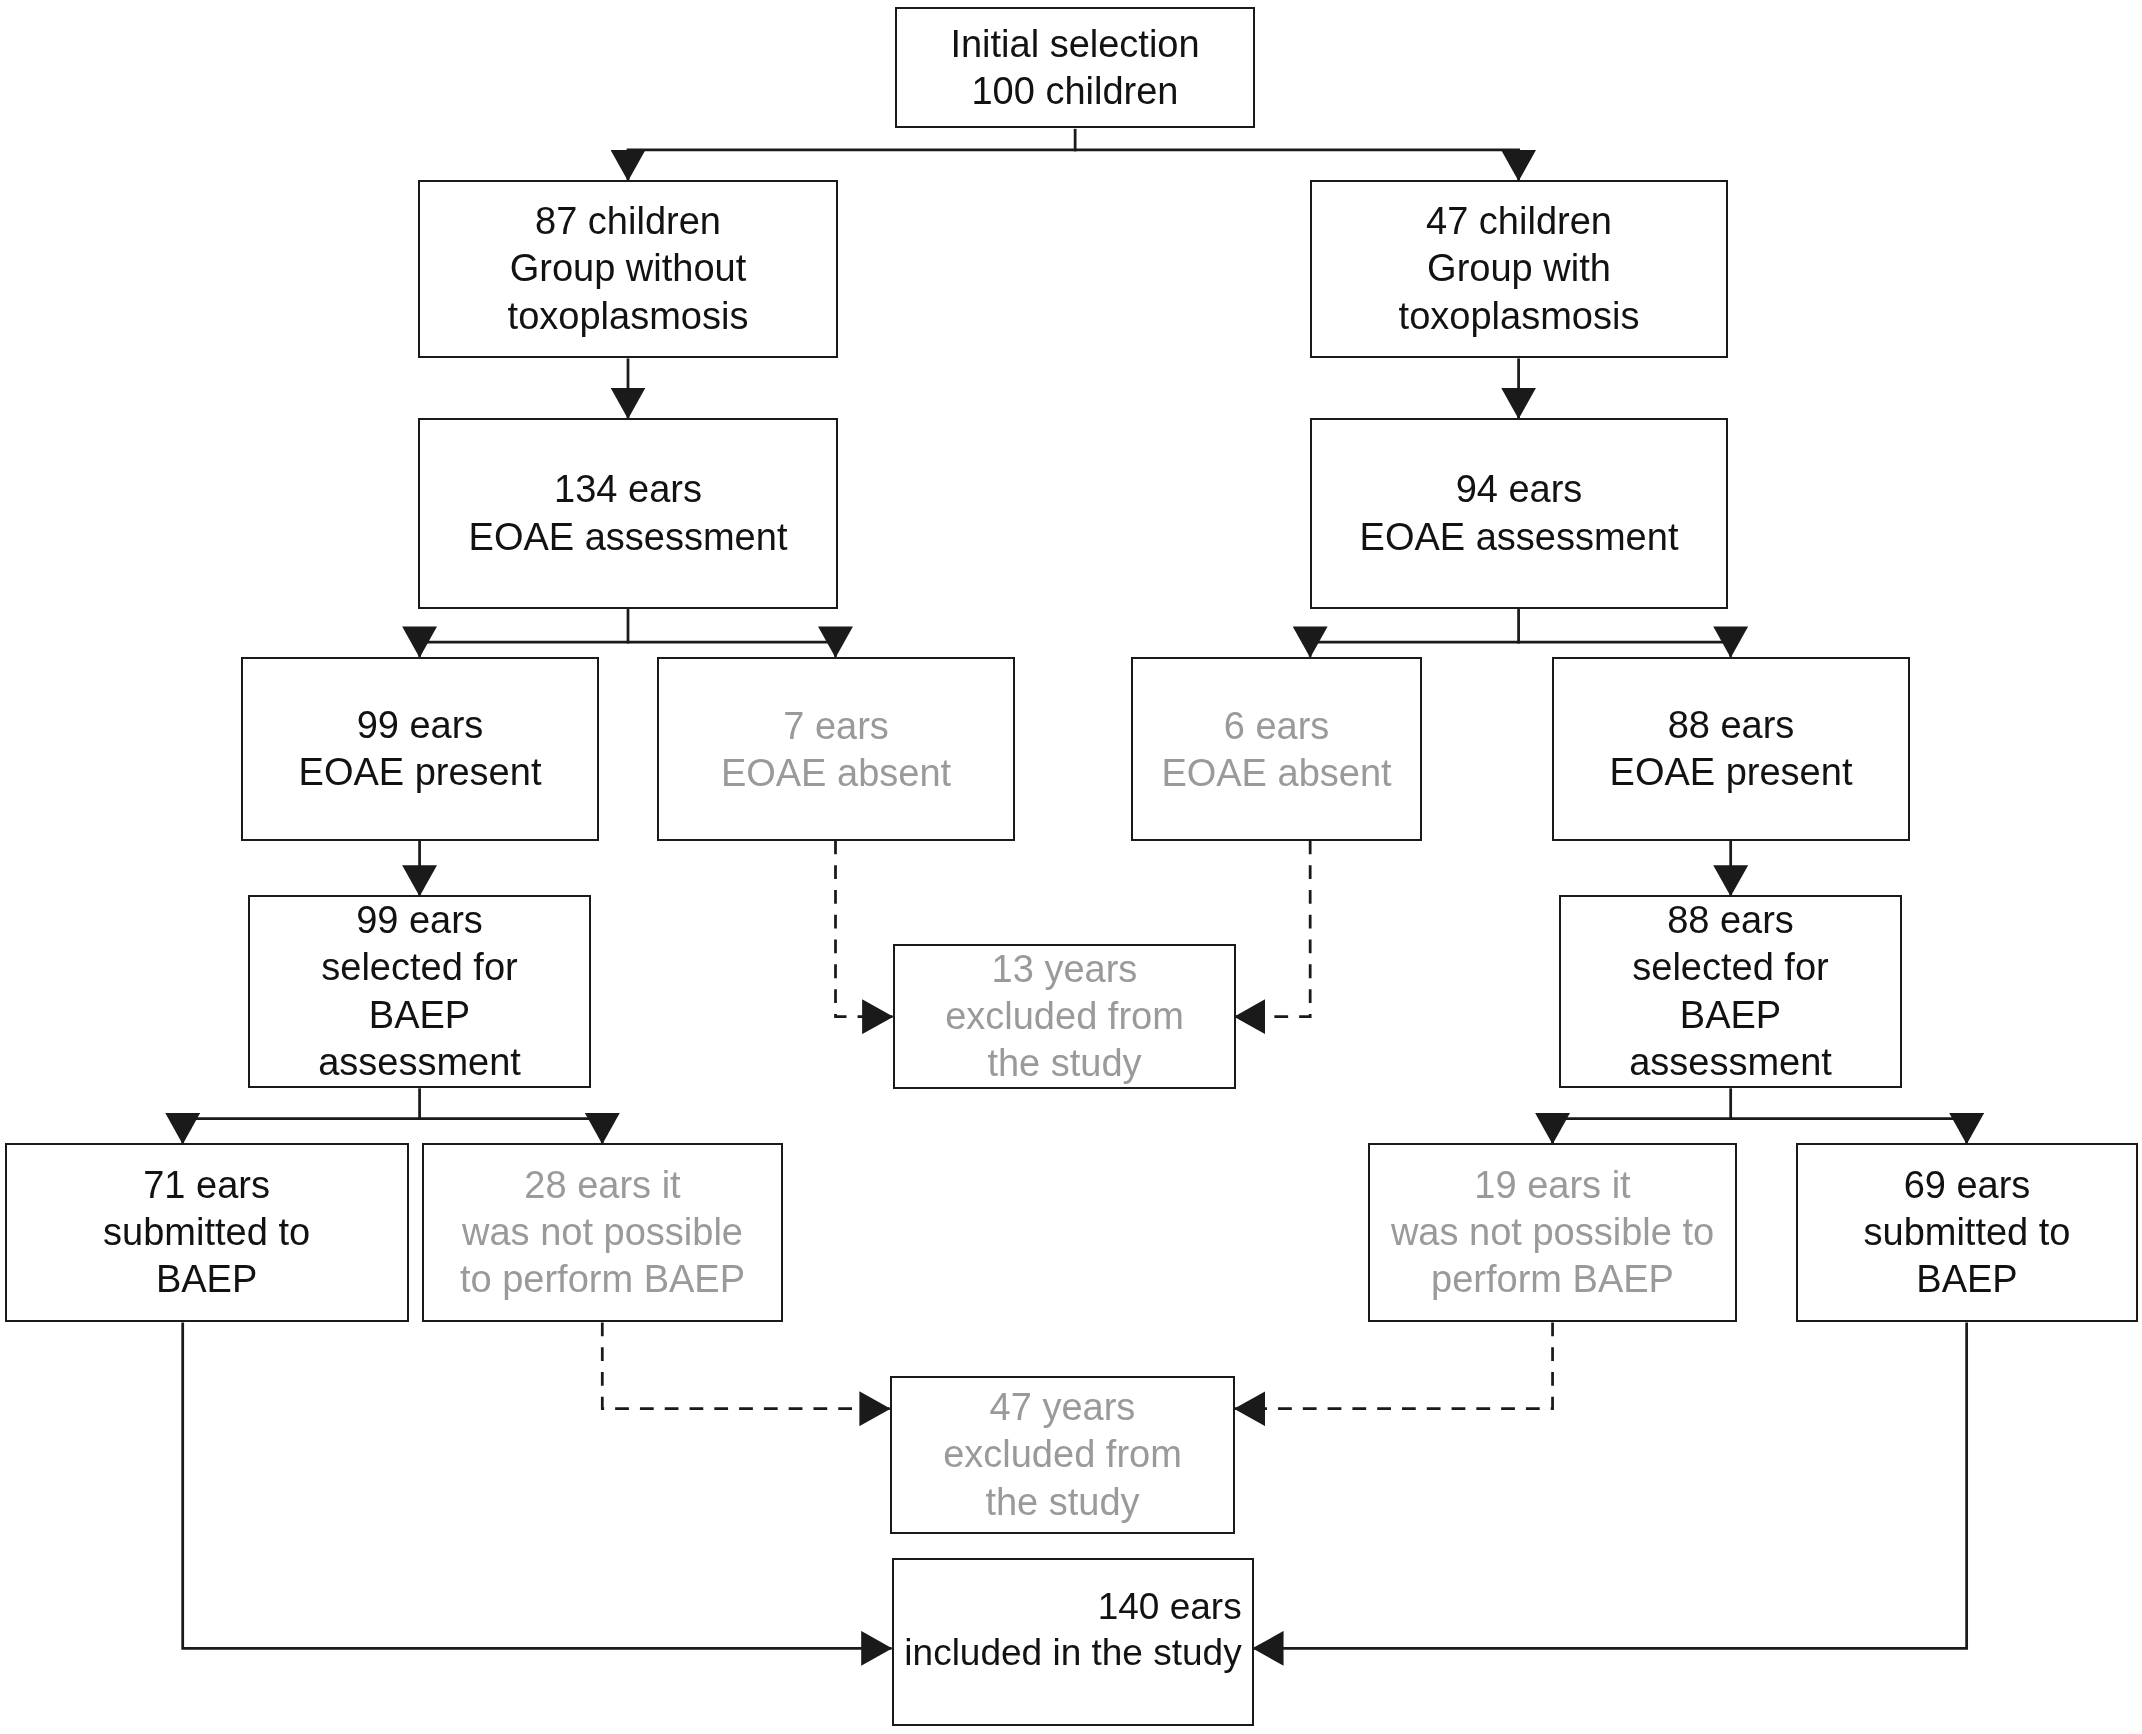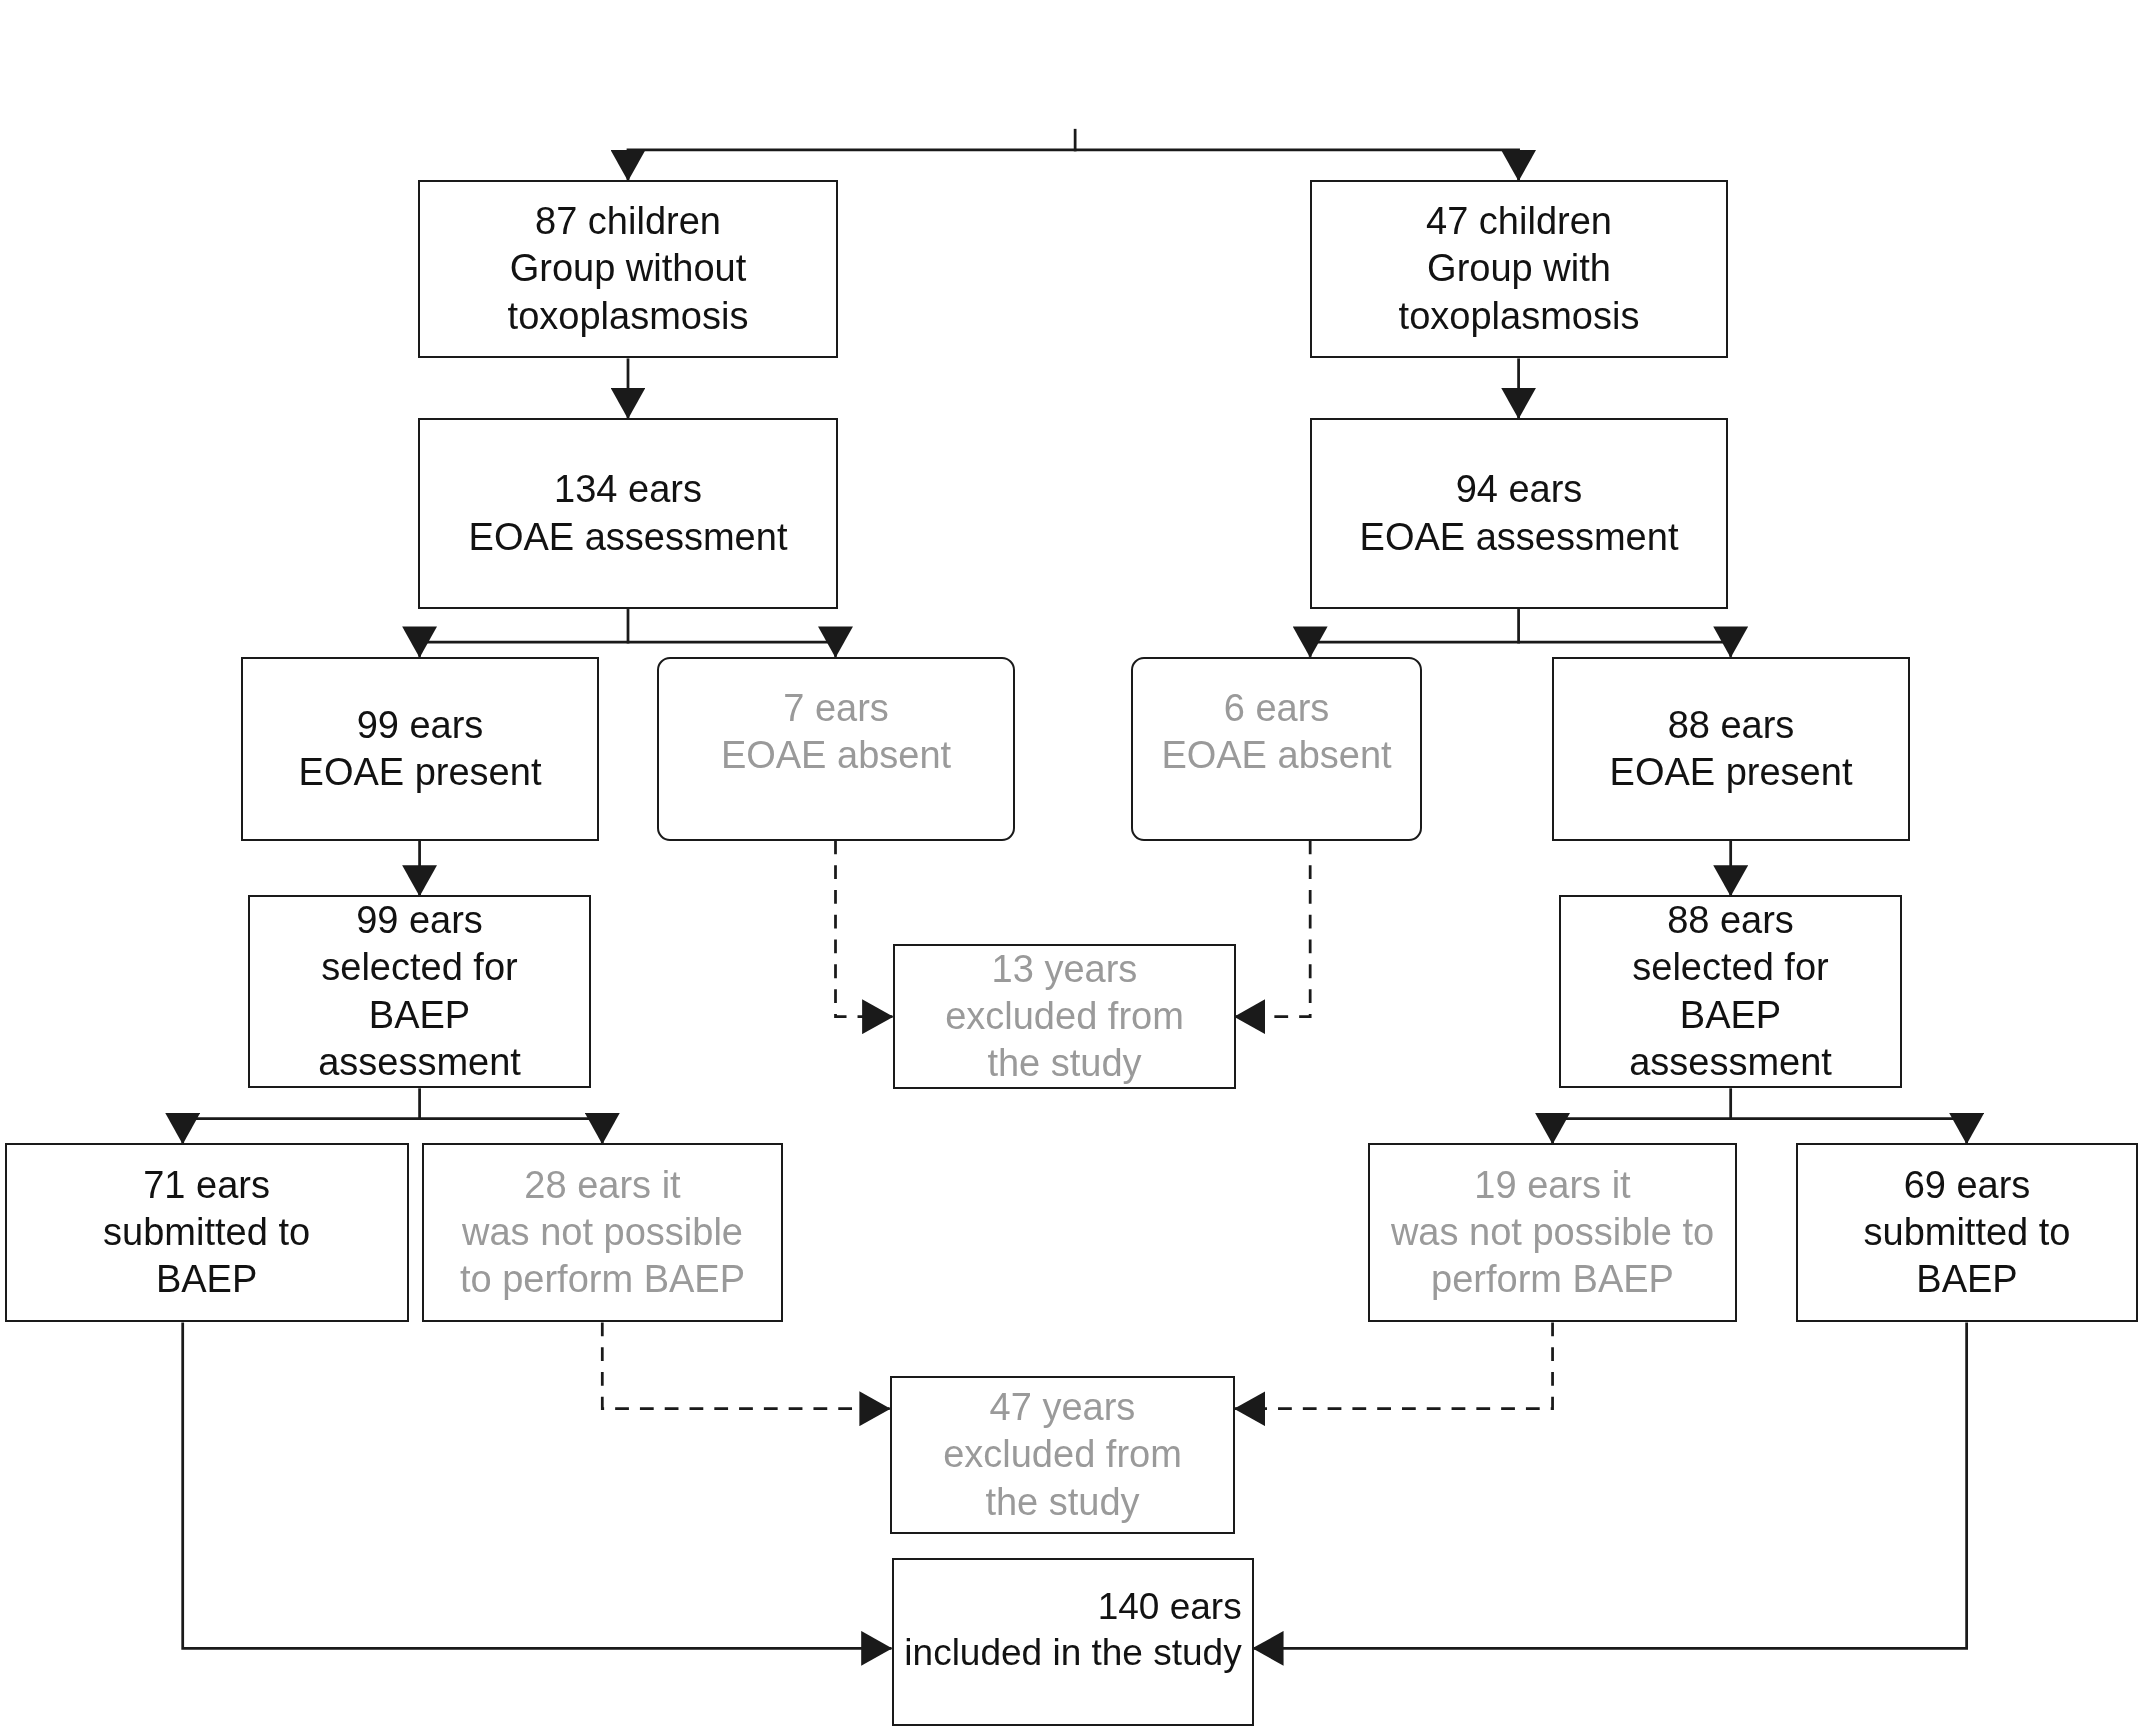--- a/index.html
+++ b/index.html
@@ -28,21 +28,21 @@
     display:flex;
     align-items:center;
     justify-content:center;
     text-align:center;
     white-space:pre-line;
     font-size:38px;
     line-height:1.24;
     color:var(--text);
   }
   .node.muted{color:var(--muted-text);}
-  .node.top{align-items:flex-start;padding-top:26px;border-radius:13px;}
+  .node.top{align-items:flex-start;padding-top:44px;}
   .node.lift{padding-bottom:24px;text-align:right;}
 </style>
 </head>
 <body>
 
 <div id="canvas">
 
   <svg id="edges" viewBox="0 0 2333 1889" xmlns="http://www.w3.org/2000/svg">
     <defs>
       <marker id="arrow-marker" viewBox="0 -19 34 38" markerWidth="34" markerHeight="38" refX="33" refY="0" orient="auto" markerUnits="userSpaceOnUse">
@@ -83,20 +83,22 @@
 
     <path class="edge dashed" d="M910 915 V1107 H972" marker-end="url(#arrow-marker)"></path>
     <path class="edge dashed" d="M1427 915 V1107 H1345" marker-end="url(#arrow-marker)"></path>
     <path class="edge dashed" d="M656 1440 V1534 H969" marker-end="url(#arrow-marker)"></path>
     <path class="edge dashed" d="M1691 1440 V1534 H1345" marker-end="url(#arrow-marker)"></path>
 
     <path class="edge" d="M199 1440 V1795 H971" marker-end="url(#arrow-marker)"></path>
     <path class="edge" d="M2142 1440 V1795 H1365" marker-end="url(#arrow-marker)"></path>
   </svg>
 
+  <div class="node" style="left:895px;top:7.3px;width:360px;height:121px">Initial selection
+100 children</div>
 
   <div class="node" style="left:418px;top:180px;width:420px;height:178px">87 children
 Group without
 toxoplasmosis</div>
 
   <div class="node" style="left:1310px;top:180px;width:418px;height:178px">47 children
 Group with
 toxoplasmosis</div>
 
   <div class="node" style="left:418px;top:418px;width:420px;height:191px">134 ears

